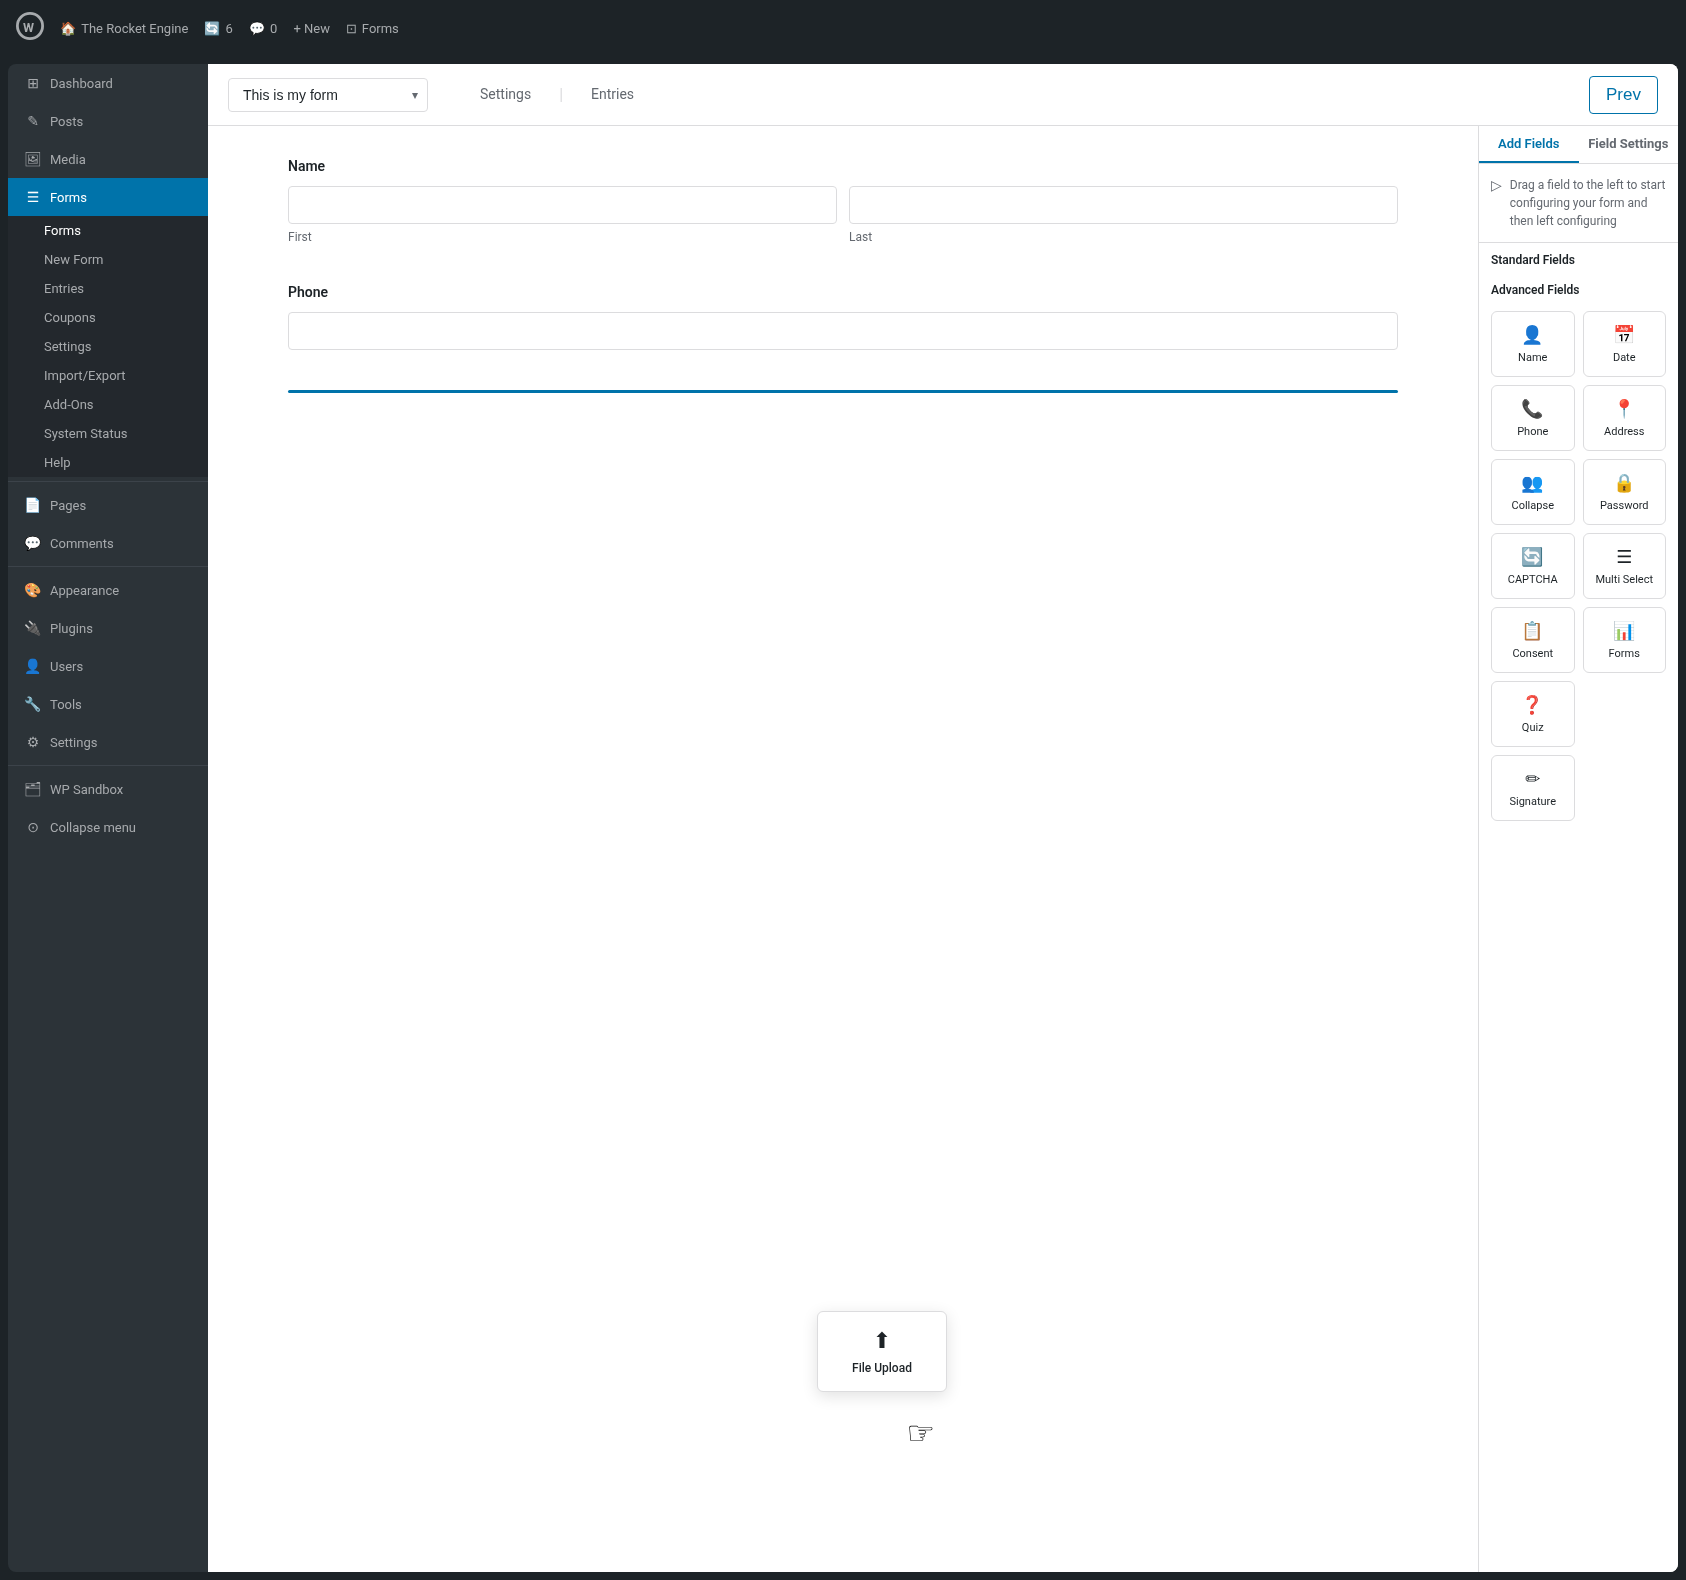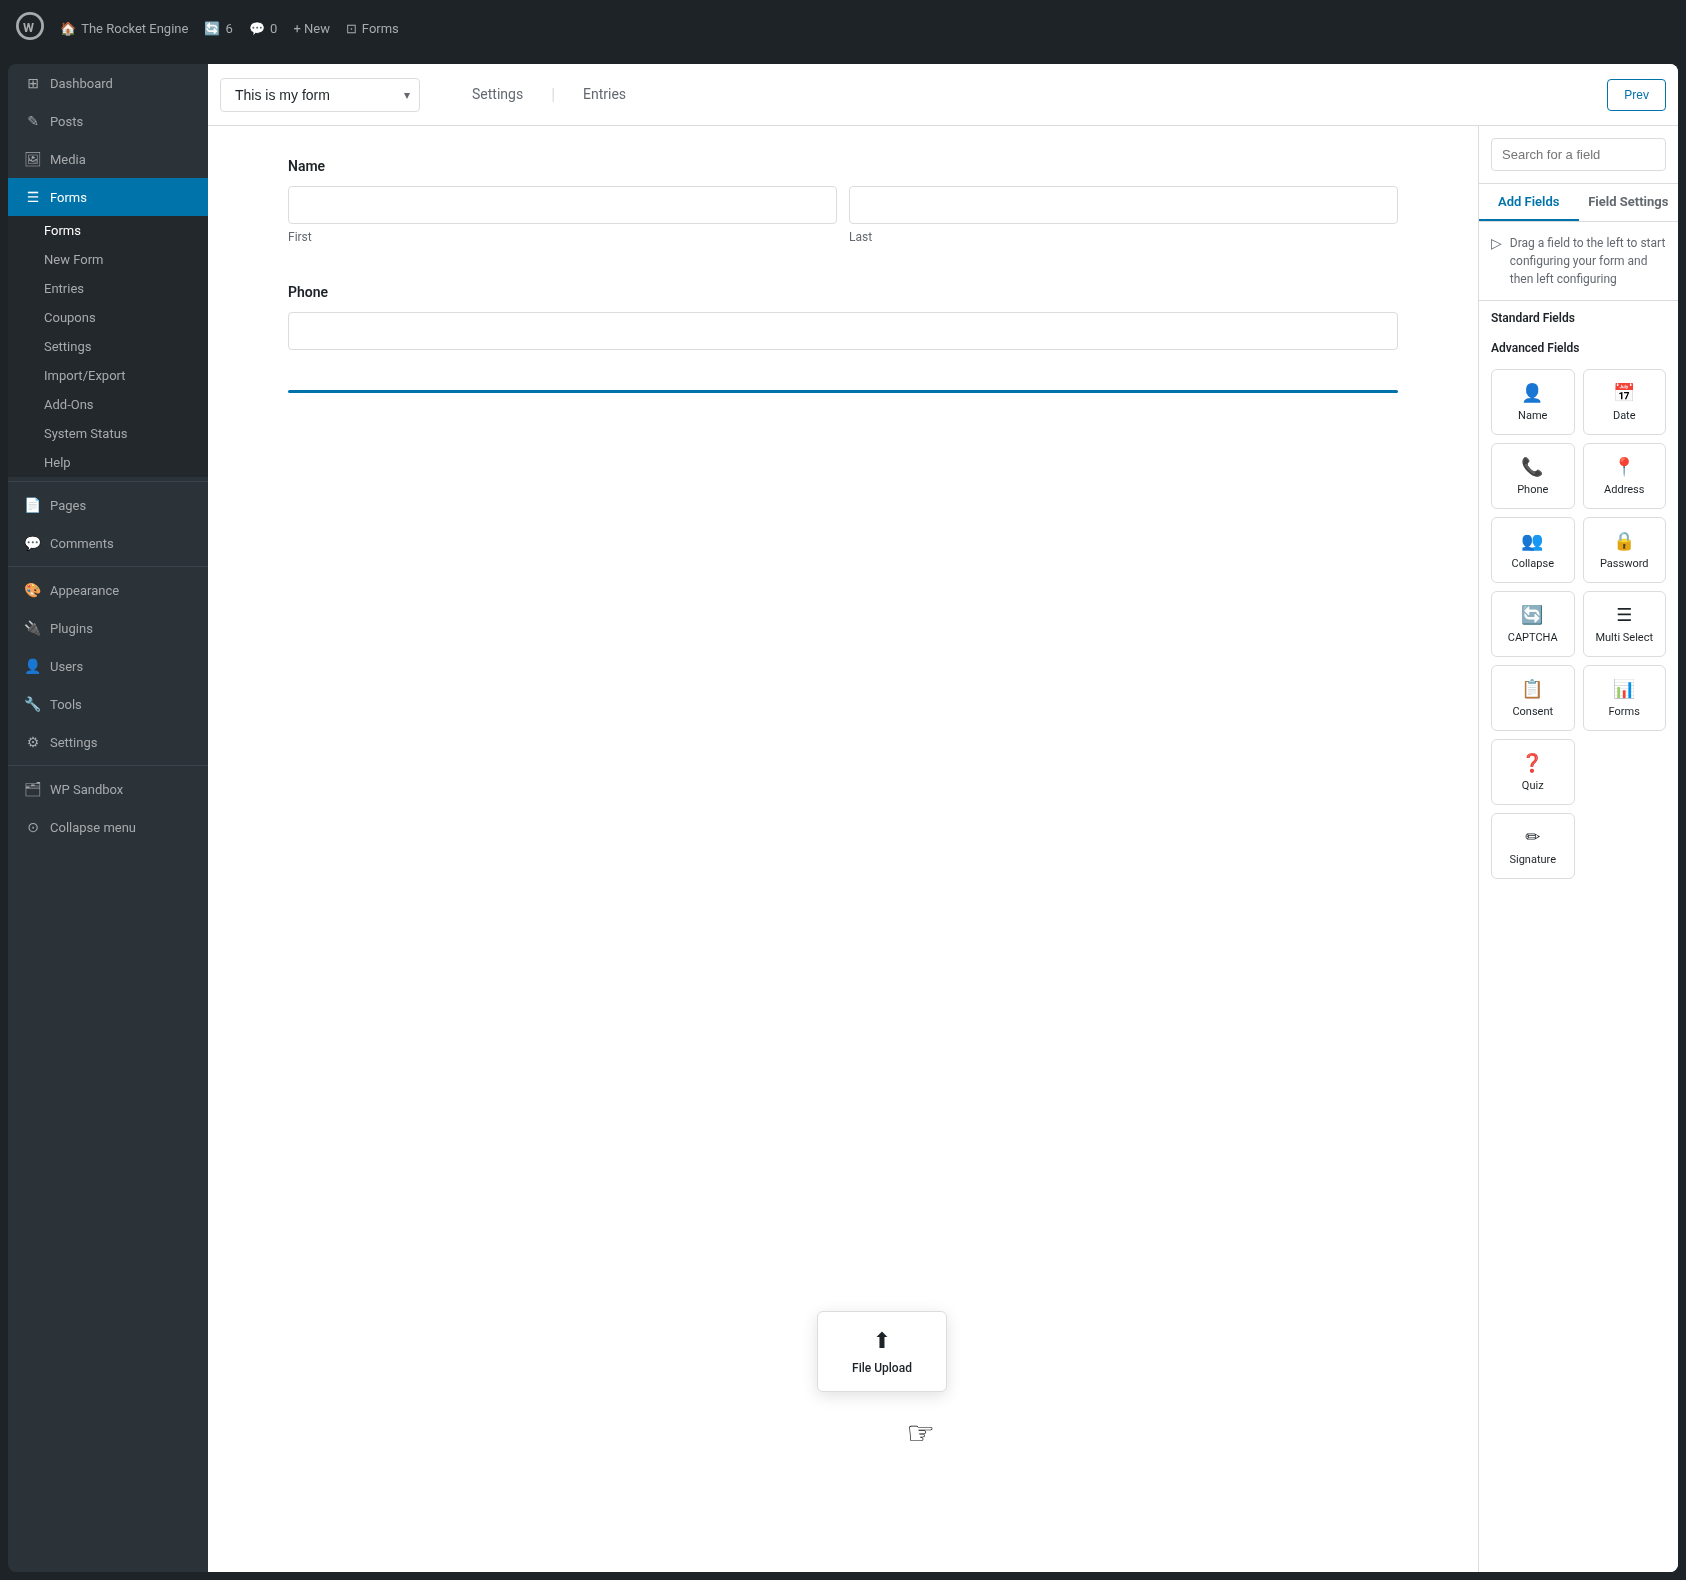--- a/index.html
+++ b/index.html
@@ -104,21 +104,21 @@
       flex-direction: column;
       overflow: hidden;
     }
 
     
     .form-header {
       background: #fff;
       border-bottom: 1px solid #dcdcde;
       display: flex;
       align-items: center;
-      padding: 0 12px;
+      padding: 0 20px;
       height: 62px;
       gap: 16px;
       flex-shrink: 0;
     }
     .form-title-select {
       border: 1px solid #dcdcde;
       border-radius: 4px;
       padding: 8px 36px 8px 14px;
       font-size: 14px;
       color: #1d2327;
@@ -149,21 +149,21 @@
       text-decoration: none;
     }
     .form-nav-sep { color: #dcdcde; margin: 0 8px; }
     .form-header-spacer { flex: 1; }
     .preview-btn {
       background: #fff;
       border: 1px solid #0073aa;
       color: #0073aa;
       padding: 8px 16px;
       border-radius: 4px;
-      font-size: 12px;
+      font-size: 17px;
       cursor: pointer;
     }
 
     
     .form-body {
       display: flex;
       flex: 1;
       overflow: hidden;
     }
 
@@ -526,23 +526,20 @@
           <span class="drag-tooltip-icon">⬆</span>
           <span class="drag-tooltip-label">File Upload</span>
         </div>
 
         <div class="drag-cursor" style="font-size:32px;">☞</div>
 
       </div>
 
       <div class="right-panel">
 
-        <div class="right-panel-search">
-          <input type="text" placeholder="Search for a field" style="">
-        </div>
 
         <div class="right-panel-tabs">
           <div class="right-panel-tab active">Add Fields</div>
           <div class="right-panel-tab">Field Settings</div>
         </div>
 
         <div class="right-panel-drag-info">
           <span class="right-panel-drag-info-icon">▷</span>
           <span class="right-panel-drag-info-text">Drag a field to the left to start configuring your form and then left configuring</span>
         </div>

